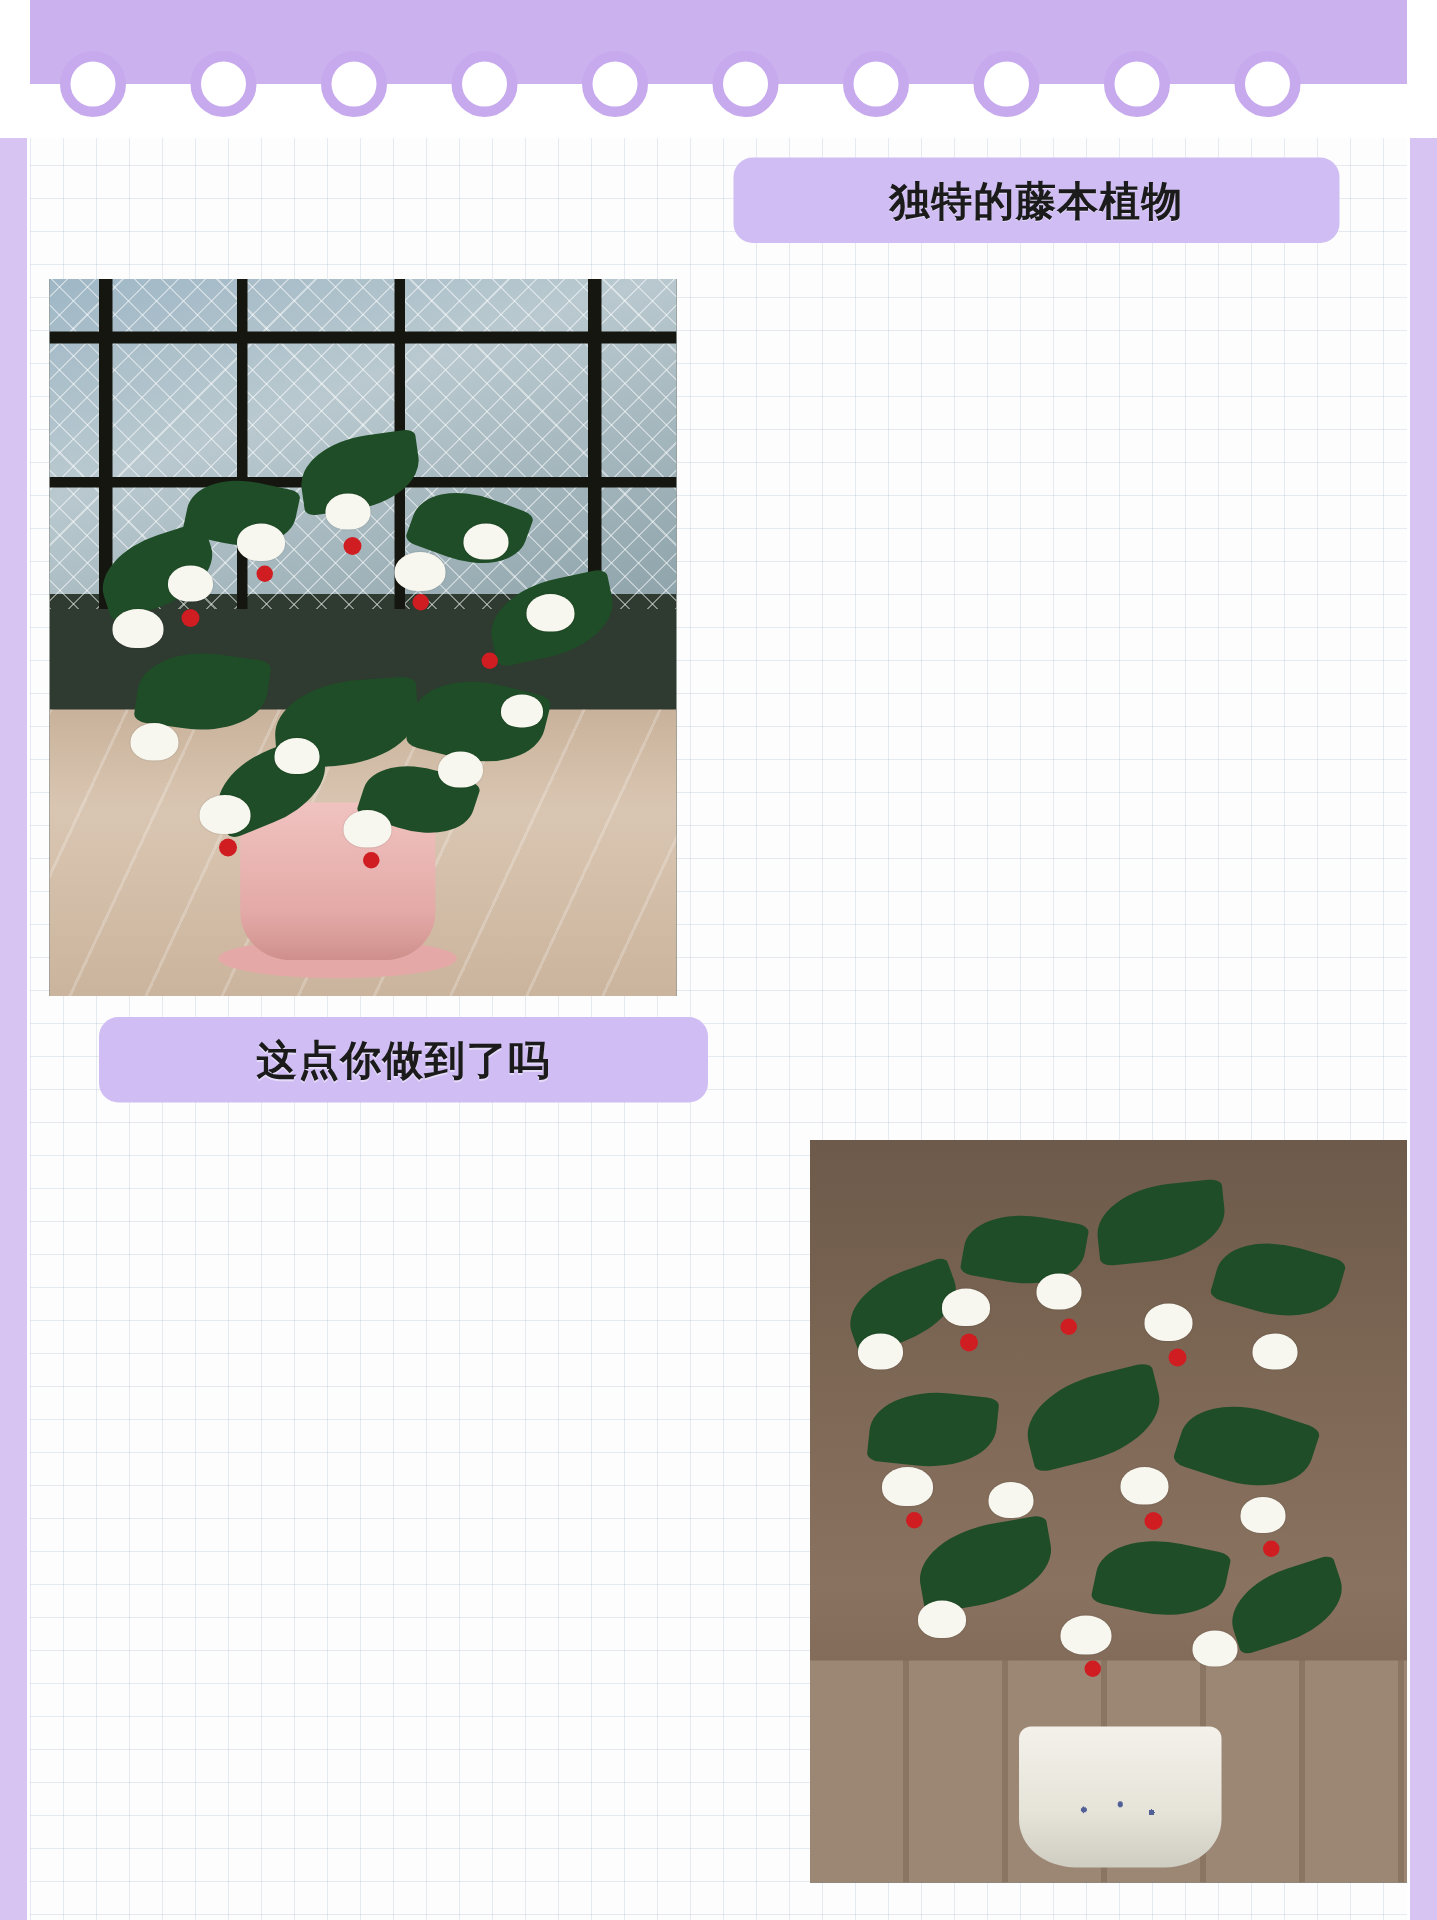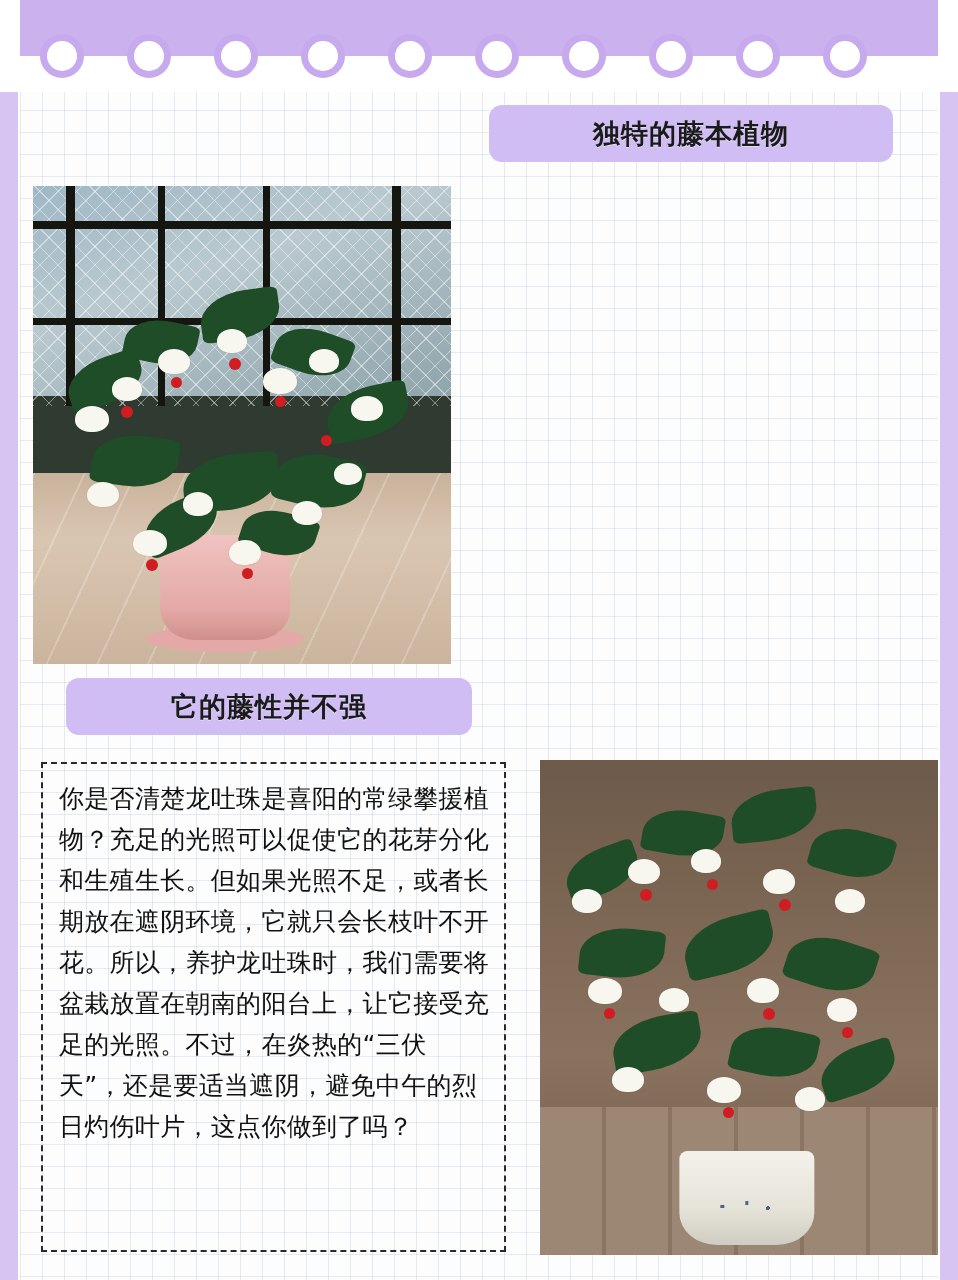--- a/index.html
+++ b/index.html
@@ -287,23 +287,22 @@
     <div class="p1-red" style="left:21%;top:46%;width:12px;height:12px;"></div>
     <div class="p1-red" style="left:33%;top:40%;width:11px;height:11px;"></div>
     <div class="p1-red" style="left:47%;top:36%;width:12px;height:12px;"></div>
     <div class="p1-red" style="left:58%;top:44%;width:11px;height:11px;"></div>
     <div class="p1-red" style="left:27%;top:78%;width:12px;height:12px;"></div>
     <div class="p1-red" style="left:50%;top:80%;width:11px;height:11px;"></div>
     <div class="p1-red" style="left:69%;top:52%;width:11px;height:11px;"></div>
   </div>
 
 
-  <div class="heading" id="heading-2">它的藤性并不强</div>
-
-  <div class="textbox" id="textbox-2">你是否清楚龙吐珠是喜阳的常绿攀援植物？充足的光照可以促使它的花芽分化和生殖生长。但如果光照不足，或者长期放在遮阴环境，它就只会长枝叶不开花。所以，养护龙吐珠时，我们需要将盆栽放置在朝南的阳台上，让它接受充足的光照。不过，在炎热的“三伏天”，还是要适当遮阴，避免中午的烈日灼伤叶片，这点你做到了吗？</div>
+  <div class="heading" id="heading-2">这点你做到了吗</div>
+
 
   <div class="photo" id="photo-2">
     <div class="p2-bg"></div>
     <div class="p2-tile"></div>
     <div class="p2-pot"></div>
 
     <div class="p1-leaf" style="left:6%;top:18%;width:76px;height:44px;transform:rotate(-20deg);"></div>
     <div class="p1-leaf" style="left:26%;top:10%;width:80px;height:46px;transform:rotate(10deg);"></div>
     <div class="p1-leaf" style="left:48%;top:6%;width:86px;height:50px;transform:rotate(-6deg);"></div>
     <div class="p1-leaf" style="left:68%;top:14%;width:82px;height:48px;transform:rotate(16deg);"></div>

